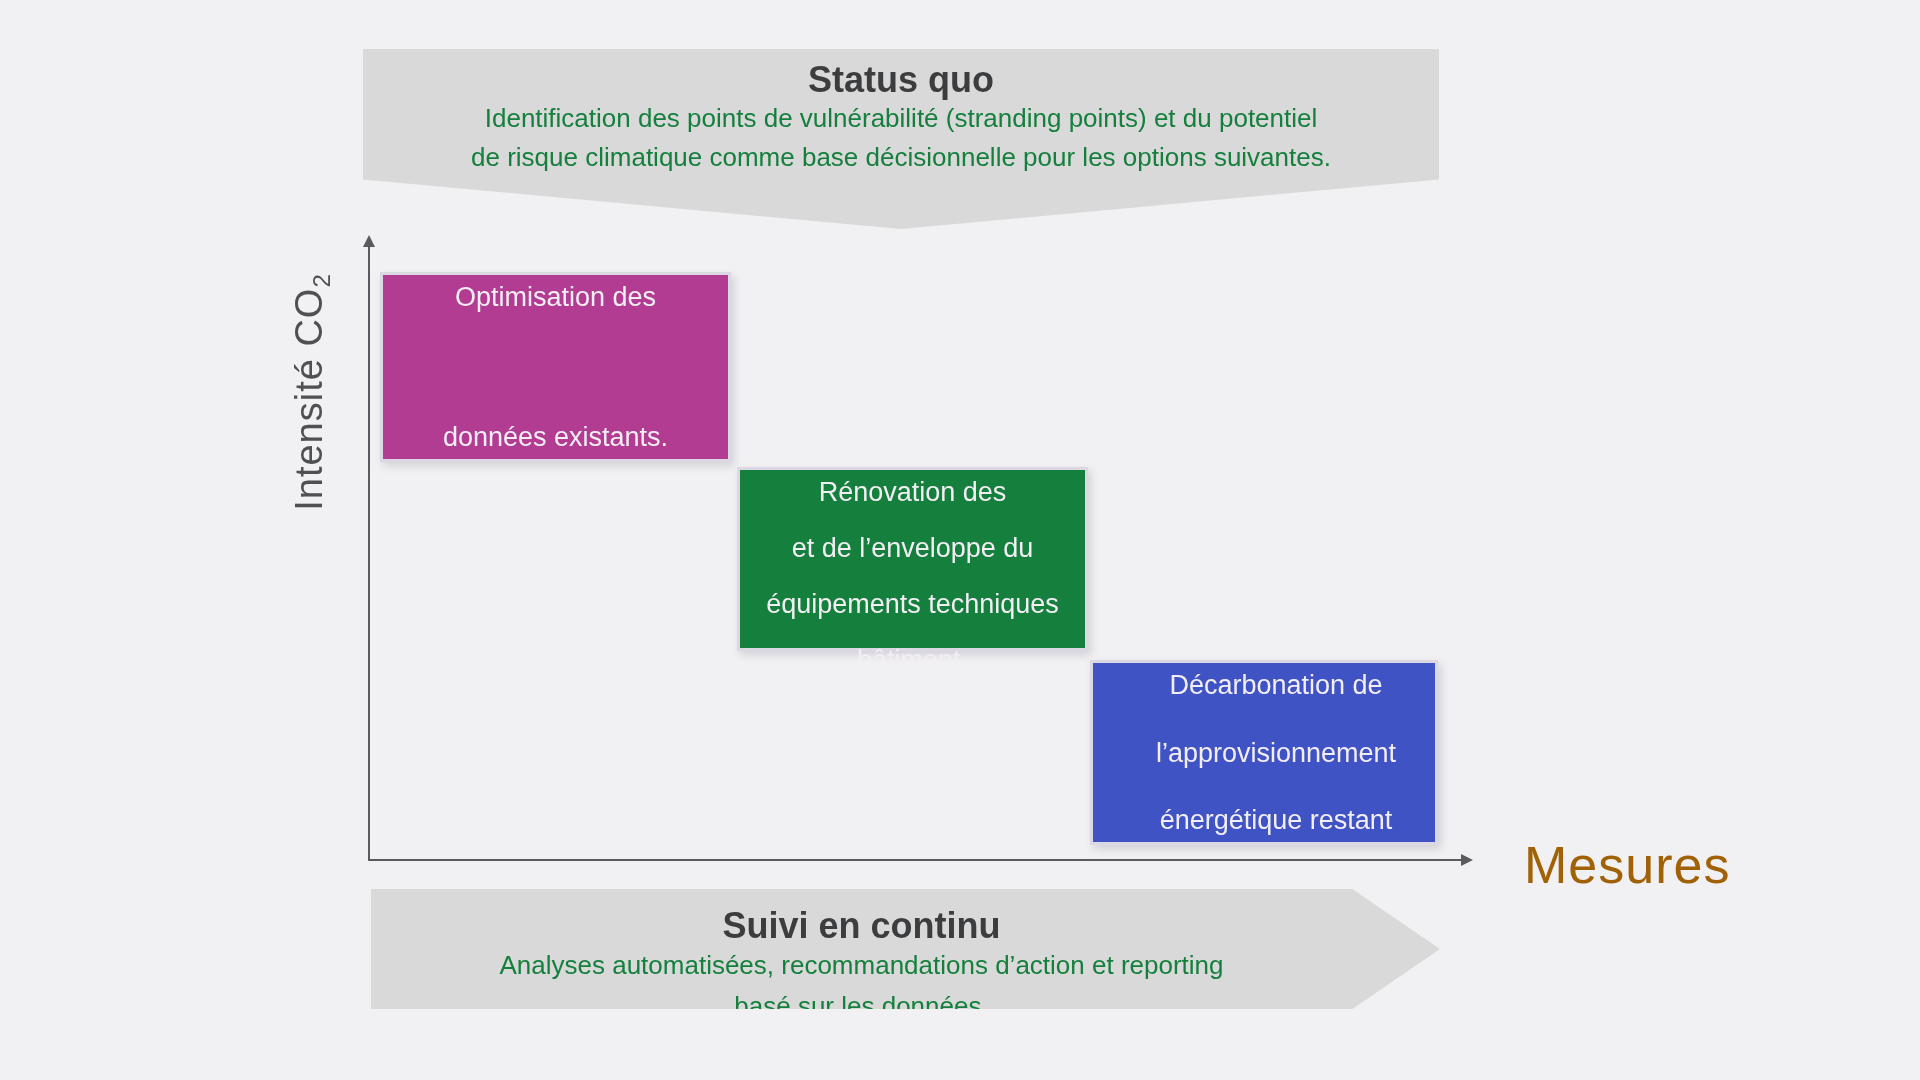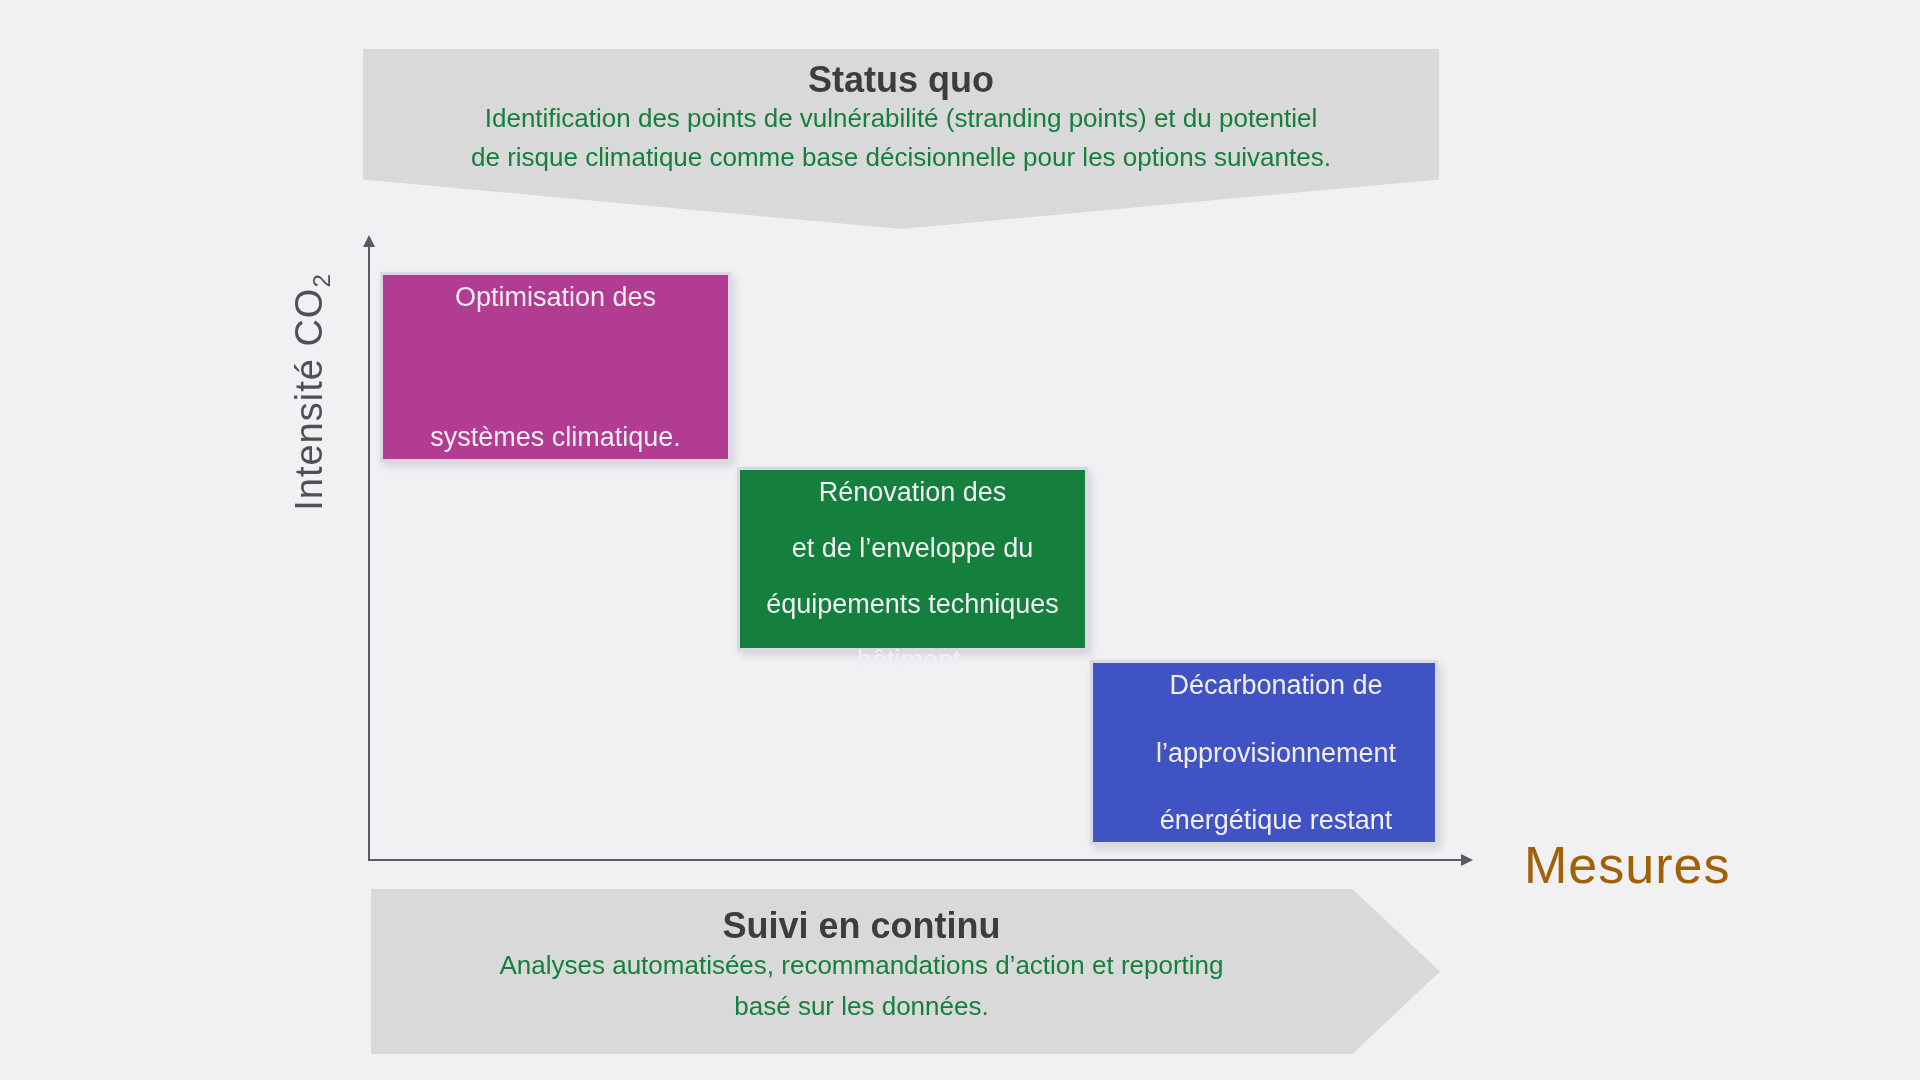--- a/index.html
+++ b/index.html
@@ -9,21 +9,21 @@
     font-family:"Liberation Sans","DejaVu Sans",sans-serif;
   }
 
   
   .banner-top {
     position:absolute; left:363px; top:49px; width:1076px; height:180px;
     clip-path:polygon(0 0, 100% 0, 100% 72.5%, 50% 100%, 0 72.5%);
     text-align:center; box-sizing:border-box; padding-top:12px;
   }
   .banner-bottom {
-    position:absolute; left:371px; top:889px; width:1069px; height:165px;
+    position:absolute; left:371px; top:889px; width:1069px; height:120px;
     clip-path:polygon(0 0, 91.8% 0, 100% 50%, 91.8% 100%, 0 100%);
     text-align:center; box-sizing:border-box; padding:18px 88px 0 0;
   }
   .banner-title { font-size:36px; font-weight:700; color:#3c3d3f; line-height:38px; }
   .banner-line  { font-size:26px; font-weight:400; color:#15803d; line-height:39px; }
   .banner-bottom .banner-line { line-height:41px; }
 
   
   .axis-line { position:absolute; background:#5a5b5f; }
   .y-line { left:368px; top:246px; width:2px;  height:614px; }
@@ -77,21 +77,21 @@
   <div class="axis-line y-line"></div>
   <div class="y-arrow"></div>
   <div class="axis-line x-line"></div>
   <div class="x-arrow"></div>
 
   <div class="y-label"><span>Intensité CO</span><span class="sub">2</span></div>
   <div class="x-label">Mesures</div>
 
   <div class="step box1" style="background-color: rgb(178, 60, 145);">
     <div class="step-line">Optimisation des</div>
-    <div class="step-line">systèmes climatique.</div>
+    <div class="step-line">données existants.</div>
   </div>
 
   <div class="step box2" style="background-color: #15803d; gap: 12px;">
     <div class="step-line">Rénovation des</div>
     <div class="step-line">et de l’enveloppe du</div>
     <div class="step-line">équipements techniques</div>
     <div class="step-line">bâtiment.</div>
   </div>
 
   <div class="step box3" style="background-color: rgb(63, 83, 197); padding-left: 24px;">

